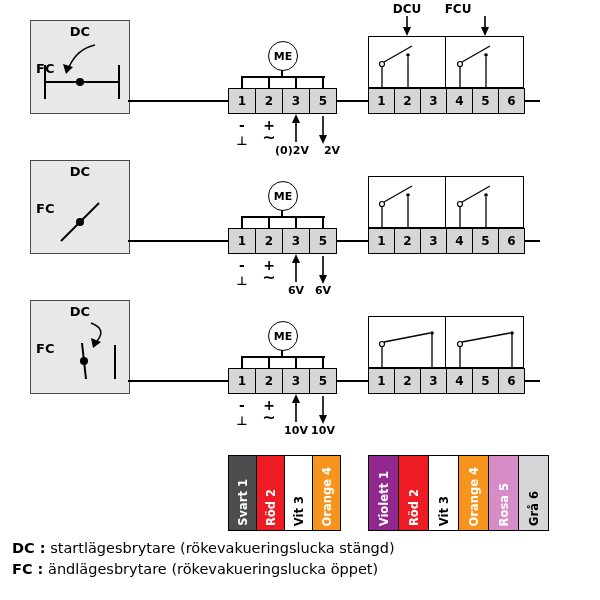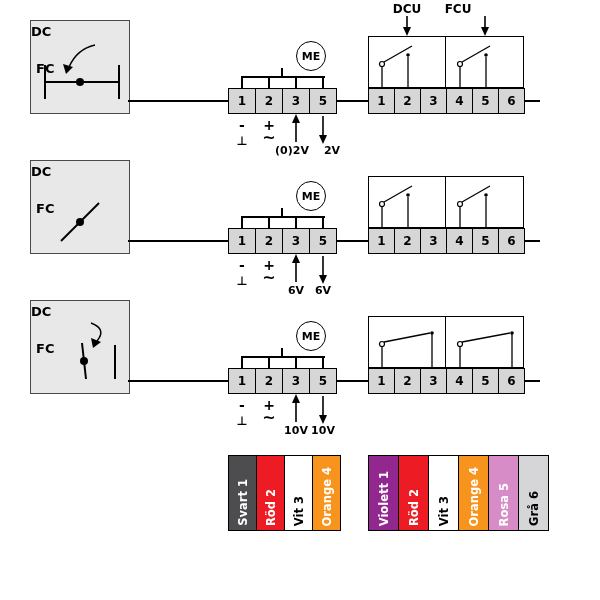--- a/index.html
+++ b/index.html
@@ -3,30 +3,30 @@
 <meta charset="utf-8">
 <style>
   html,body{margin:0;padding:0;background:#fff;}
   #page{position:relative;width:600px;height:600px;background:#fff;
         font-family:"DejaVu Sans",sans-serif;color:#000;overflow:hidden;}
   .abs{position:absolute;}
   .row{position:absolute;left:0;width:600px;height:142px;}
 
   .switchbox{left:30px;top:2px;width:100px;height:94px;background:#e8e8e8;
              border:1px solid #4a4a4a;box-sizing:border-box;}
-  .dc-label{position:absolute;left:0;right:0;top:3px;
+  .dc-label{position:absolute;left:0;right:0;top:3px;text-align:center;
             font-weight:bold;font-size:13px;}
   .fc-label{position:absolute;left:5px;top:40px;font-weight:bold;font-size:13px;}
   .symsvg{position:absolute;left:0;top:0;}
 
   .rail{left:128px;top:82px;width:412px;height:2px;background:#000;}
 
   .me{left:268px;top:23px;width:28px;height:28px;border:1.5px solid #000;
       border-radius:50%;background:#fff;display:flex;align-items:center;
-      justify-content:center;font-weight:bold;font-size:11px;z-index:3;margin-left:28px;}
+      justify-content:center;font-weight:bold;font-size:11px;z-index:3;}
   .stem{left:281px;top:50px;width:2px;height:8px;background:#000;}
   .bracket{left:241px;top:58px;width:84px;height:2px;background:#000;}
   .tick{top:58px;width:2px;height:13px;background:#000;}
 
   .tstrip{top:70px;display:flex;z-index:2;}
   .tcell{width:28px;height:26px;border:1px solid #000;background:#d6d6d6;
          box-sizing:border-box;display:flex;align-items:center;justify-content:center;
          font-weight:bold;font-size:12px;margin-left:-1px;}
   .tcell:first-child{margin-left:0;}
   .tstrip.right .tcell{width:27px;}
@@ -330,14 +330,24 @@
       <span>Orange 4</span>
     </div>
     <div class="chip" style="background-color: rgb(215, 140, 200); color: rgb(255, 255, 255);">
       <span>Rosa 5</span>
     </div>
     <div class="chip" style="background-color: rgb(214, 214, 216); color: rgb(0, 0, 0);">
       <span>Grå 6</span>
     </div>
   </div>
 
+  <div class="legend">
+    <div class="line">
+      <b>DC :</b>
+      <span>startlägesbrytare (rökevakueringslucka stängd)</span>
+    </div>
+    <div class="line">
+      <b>FC :</b>
+      <span>ändlägesbrytare (rökevakueringslucka öppet)</span>
+    </div>
+  </div>
 
 </div>
 
 </body></html>

